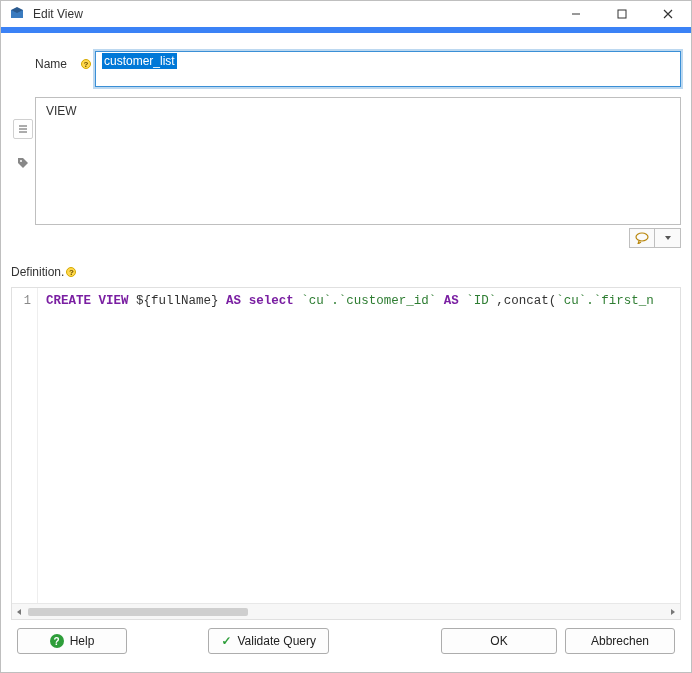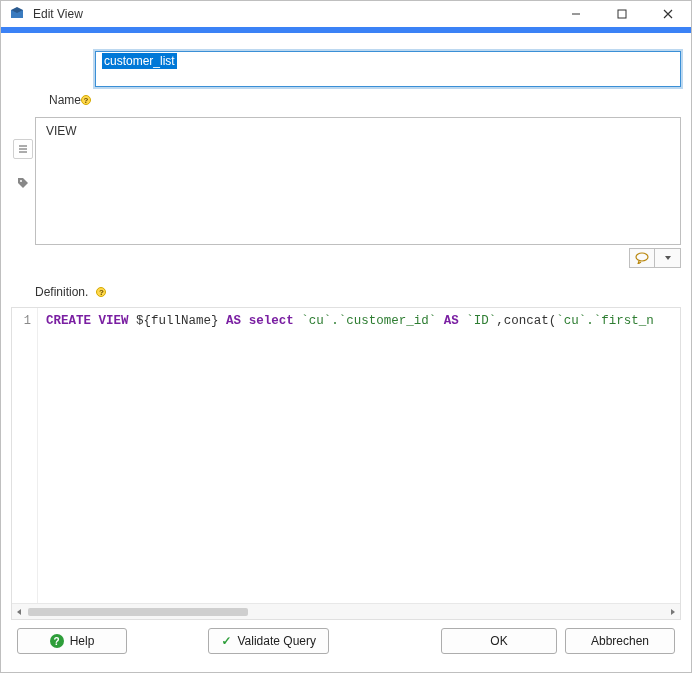--- a/index.html
+++ b/index.html
@@ -42,21 +42,21 @@
     padding: 18px 10px 10px 10px;
   }
   .form-row {
     display: flex; align-items: flex-start;
     margin-bottom: 4px;
   }
   .form-label {
     width: 84px; text-align: right;
     padding-right: 4px; padding-top: 6px;
     color: #333; font-size: 12px;
-    display: flex; justify-content: flex-end; align-items: center; gap: 0; margin-top: 36px;
+    display: flex; justify-content: flex-end; align-items: center; gap: 14px;
   }
   .help-q {
     display:inline-flex; align-items:center; justify-content:center;
     width:10px; height:10px; border-radius:50%;
     background:#ffd84d; color:#6b4e00;
     font-size:8px; font-weight:bold;
     border:1px solid #d4a900;
   }
   .name-input {
     flex: 1; height: 36px;
@@ -93,22 +93,22 @@
   .desc-lower-btns {
     position:absolute; right:0; bottom:-3px; transform: translateY(100%);
     display:flex; gap:0;
   }
   .desc-lower-btns .sq {
     width:26px; height:20px; border:1px solid #bfbfbf; background:#fafafa;
     display:flex; align-items:center; justify-content:center;
   }
   .desc-lower-btns .sq + .sq { border-left: none; }
   .definition-label {
-    margin-top: 36px; margin-left: 24px;
-    display:flex; align-items:center; gap:8px;
+    margin-top: 36px; margin-left: 0;
+    display:flex; align-items:center; gap:2px;
     font-size:12px;
     text-align:center;
   }
   .editor-wrap {
     margin-top: 8px;
     flex:1;
     border:1px solid #e0e0e0;
     display:flex; flex-direction:column;
     overflow:hidden;
   }

